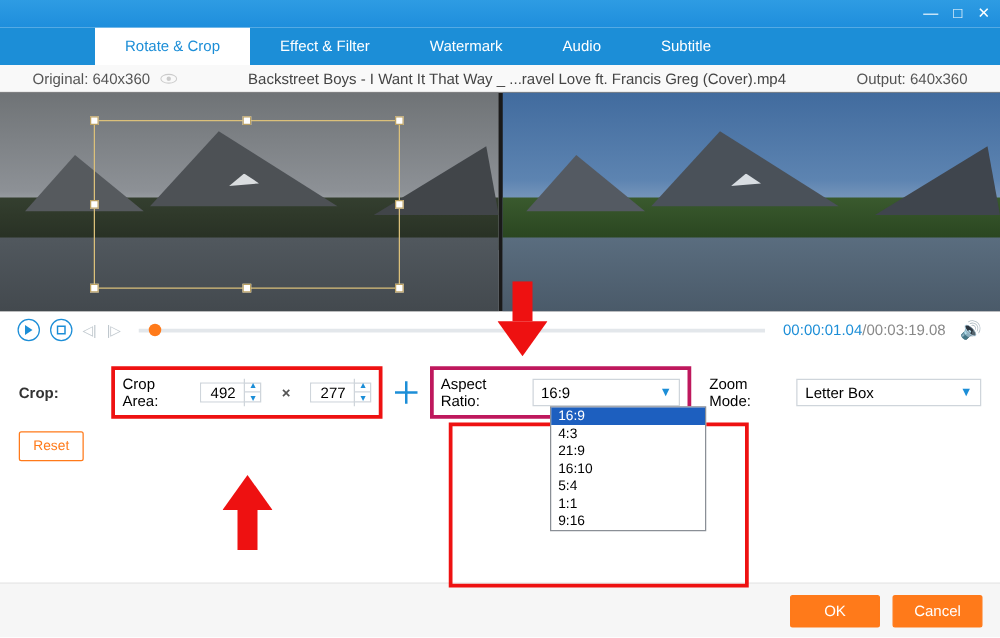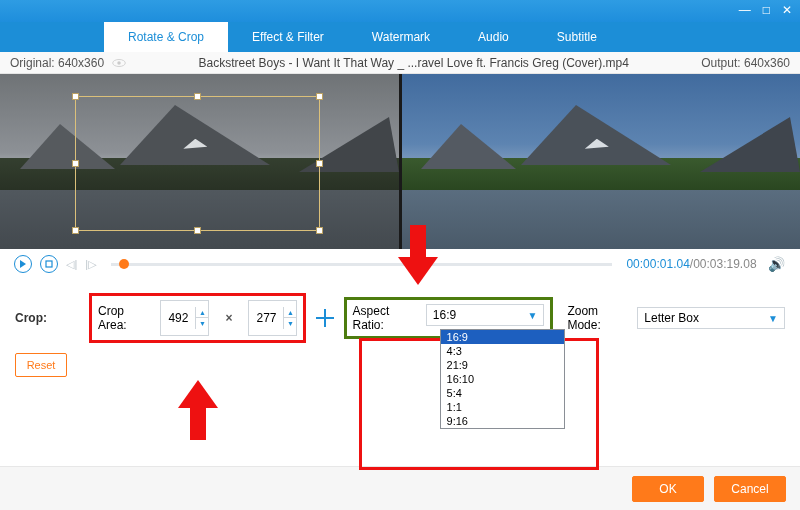--- a/index.html
+++ b/index.html
@@ -1,23 +1,23 @@
 <!DOCTYPE html>
 <html><head>
 <meta charset="utf-8">
 <style>
 *{box-sizing:border-box;margin:0;padding:0;font-family:"Segoe UI",Arial,sans-serif;font-size:12px}
 body{background:#fff;width:800px;height:510px;overflow:hidden;position:relative}
 .titlebar{height:22px;background:linear-gradient(#2e9ce3,#1e8edc);position:relative}
 .wnd-ctrl{position:absolute;right:8px;top:3px;display:flex;gap:12px;color:#fff;font-size:13px}
 .wnd-ctrl span{cursor:pointer}
-.tabs{height:30px;background:#1c8ed7;display:flex;align-items:flex-end;padding-left:104px}
+.tabs{height:30px;background:#1c8ed7;display:flex;align-items:flex-end;padding-left:76px}
 .tab{color:#fff;font-size:12px;padding:0 24px;height:30px;line-height:30px;cursor:pointer}
 .tab.active{background:#fff;color:#1c8ed7}
-.infobar{height:22px;background:#f9f9f9;border-bottom:1px solid #e5e5e5;display:flex;align-items:center;justify-content:space-between;padding:0 10px;color:#555;font-size:11px}
+.infobar{height:22px;background:#f9f9f9;border-bottom:1px solid #e5e5e5;display:flex;align-items:center;justify-content:space-between;padding:0 26px;color:#555;font-size:11px}
 .infobar .mid{flex:1;text-align:center;color:#444}
 .eye{width:14px;height:10px;margin-left:8px;opacity:.4}
 .previews{height:175px;background:#1a1a1a;display:flex;gap:3px}
 .pane{flex:1;position:relative;overflow:hidden}
 .mountain{position:absolute;inset:0}
 .sky{position:absolute;inset:0;background:linear-gradient(#6c737a 0%,#8a919a 45%,#aab2bb 55%)}
 .right .sky{background:linear-gradient(#416b9e 0%,#5d84b1 40%,#8aa3c2 55%)}
 .water{position:absolute;left:0;right:0;bottom:0;height:34%;background:linear-gradient(#4c5963,#3e4a53)}
 .right .water{background:linear-gradient(#5a6d7f,#4a5a69)}
 .peak1{position:absolute;left:30%;bottom:48%;width:0;height:0;border-left:55px solid transparent;border-right:95px solid transparent;border-bottom:60px solid #4a5159}
@@ -40,31 +40,31 @@
 .time{color:#1c8ed7;font-size:11px}
 .time .dur{color:#888}
 .vol{color:#1c8ed7;font-size:14px;margin-left:4px}
 .controls{padding:10px 15px 0}
 .row{display:flex;align-items:center;min-height:34px}
 .lbl{width:78px;color:#333;font-weight:600;font-size:12px}
 .rotbtns{display:flex;gap:10px}
 .rot{width:36px;height:30px;background:#1c8ed7;color:#fff;display:flex;align-items:center;justify-content:center;border-radius:2px;cursor:pointer;font-size:14px}
 .apply{margin-left:14px;height:26px;padding:0 12px;border:1px solid #ff7a1a;background:#fff;color:#ff7a1a;border-radius:2px;cursor:pointer;font-size:11px}
 .croparea{display:flex;align-items:center;gap:16px;border:3px solid #e11;padding:4px 6px}
-.spin{display:flex;align-items:center;border:1px solid #cfd5db;background:#fff;height:36px}
+.spin{display:flex;align-items:center;border:1px solid #cfd5db;background:#fff;height:16px}
 .spin input{width:34px;border:0;text-align:center;font-size:12px;outline:none}
 .spinbtns{display:flex;flex-direction:column;border-left:1px solid #cfd5db}
 .spinbtns span{width:12px;height:11px;font-size:7px;color:#1c8ed7;text-align:center;line-height:11px;cursor:pointer}
 .spinbtns span:first-child{border-bottom:1px solid #cfd5db}
 .cx{color:#555;font-weight:700}
 .center-ic{width:18px;height:18px;margin:0 10px;position:relative}
 .center-ic:before,.center-ic:after{content:"";position:absolute;background:#1c8ed7}
 .center-ic:before{left:0;right:0;top:8px;height:2px}
 .center-ic:after{top:0;bottom:0;left:8px;width:2px}
-.ar-box{border:3px solid #4d7c0f;padding:4px 6px;display:flex;gap:6px;position:relative}
+.ar-box{border:3px solid #be185d;padding:4px 6px;display:flex;align-items:center;gap:6px;position:relative}
 .select{border:1px solid #cfd5db;background:#fff;height:22px;display:flex;align-items:center;justify-content:space-between;padding:0 6px;cursor:pointer}
 .select.ar{width:125px}
 .select.zoom{width:155px}
 .select .arw{color:#1c8ed7;font-size:10px}
 .dropdown{position:absolute;left:93px;top:29px;width:125px;background:#fff;border:1px solid #8a8f96;z-index:20}
 .dropdown div{padding:1px 6px;font-size:11px;cursor:pointer}
 .dropdown div.sel{background:#1d5fbf;color:#fff}
 .reset{margin-top:10px;height:24px;width:52px;border:1px solid #ff7a1a;background:#fff;color:#ff7a1a;border-radius:2px;cursor:pointer;font-size:11px}
 .footer{position:absolute;left:0;right:0;bottom:0;height:44px;background:#f6f6f6;border-top:1px solid #e7e7e7;display:flex;justify-content:flex-end;align-items:center;padding-right:14px;gap:10px}
 .footer button{width:72px;height:26px;border:1px solid #ff7a1a;background:#ff7a1a;color:#fff;border-radius:2px;cursor:pointer;font-size:12px}

